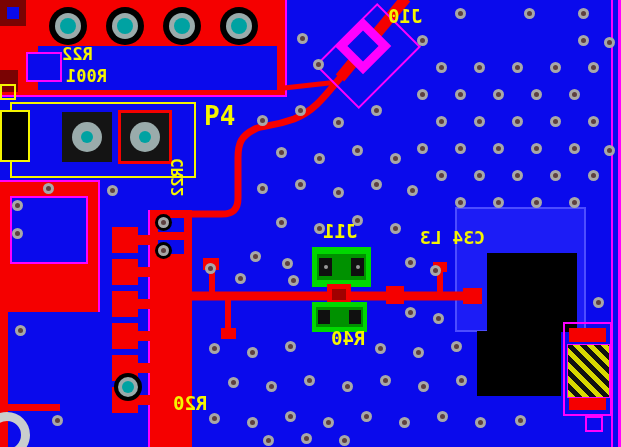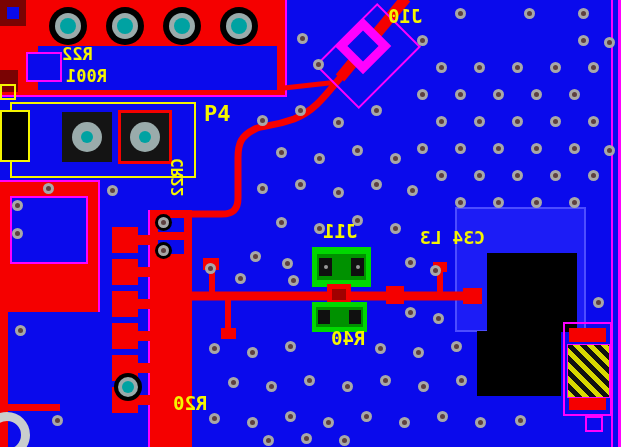--- a/index.html
+++ b/index.html
@@ -261,20 +261,20 @@
       <div class="via" style="left: 106.5px; top: 184.5px;"></div>
       <div class="via" style="left: 51.5px; top: 414.5px;"></div>
       <div class="via" style="left: 14.5px; top: 324.5px;"></div>
       <div class="via bk" style="left: 157.5px; top: 216.5px;"></div>
       <div class="via bk" style="left: 157.5px; top: 244.5px;"></div>
     </div>
 
   <div class="lbl mir" style="left:62px;top:46px;font-size:17px;">R22</div>
   <div class="lbl mir" style="left:66px;top:68px;font-size:17px;">R001</div>
   <div class="lbl mir" style="left:388px;top:7px;font-size:19px;">J10</div>
-  <div class="lbl" style="left:204px;top:103px;font-size:22px;">P4</div>
+  <div class="lbl" style="left:204px;top:103px;font-size:26px;">P4</div>
   <div class="lbl vert mir" style="left:170px;top:158px;font-size:16px;height:90px;">CR22</div>
   <div class="lbl mir" style="left:323px;top:222px;font-size:19px;">J11</div>
   <div class="lbl mir" style="left:420px;top:229px;font-size:18px;">C34 L3</div>
   <div class="lbl mir" style="left:331px;top:329px;font-size:19px;">R40</div>
   <div class="lbl mir" style="left:173px;top:394px;font-size:19px;">R20</div>
 
 </div>
 
 </body></html>

